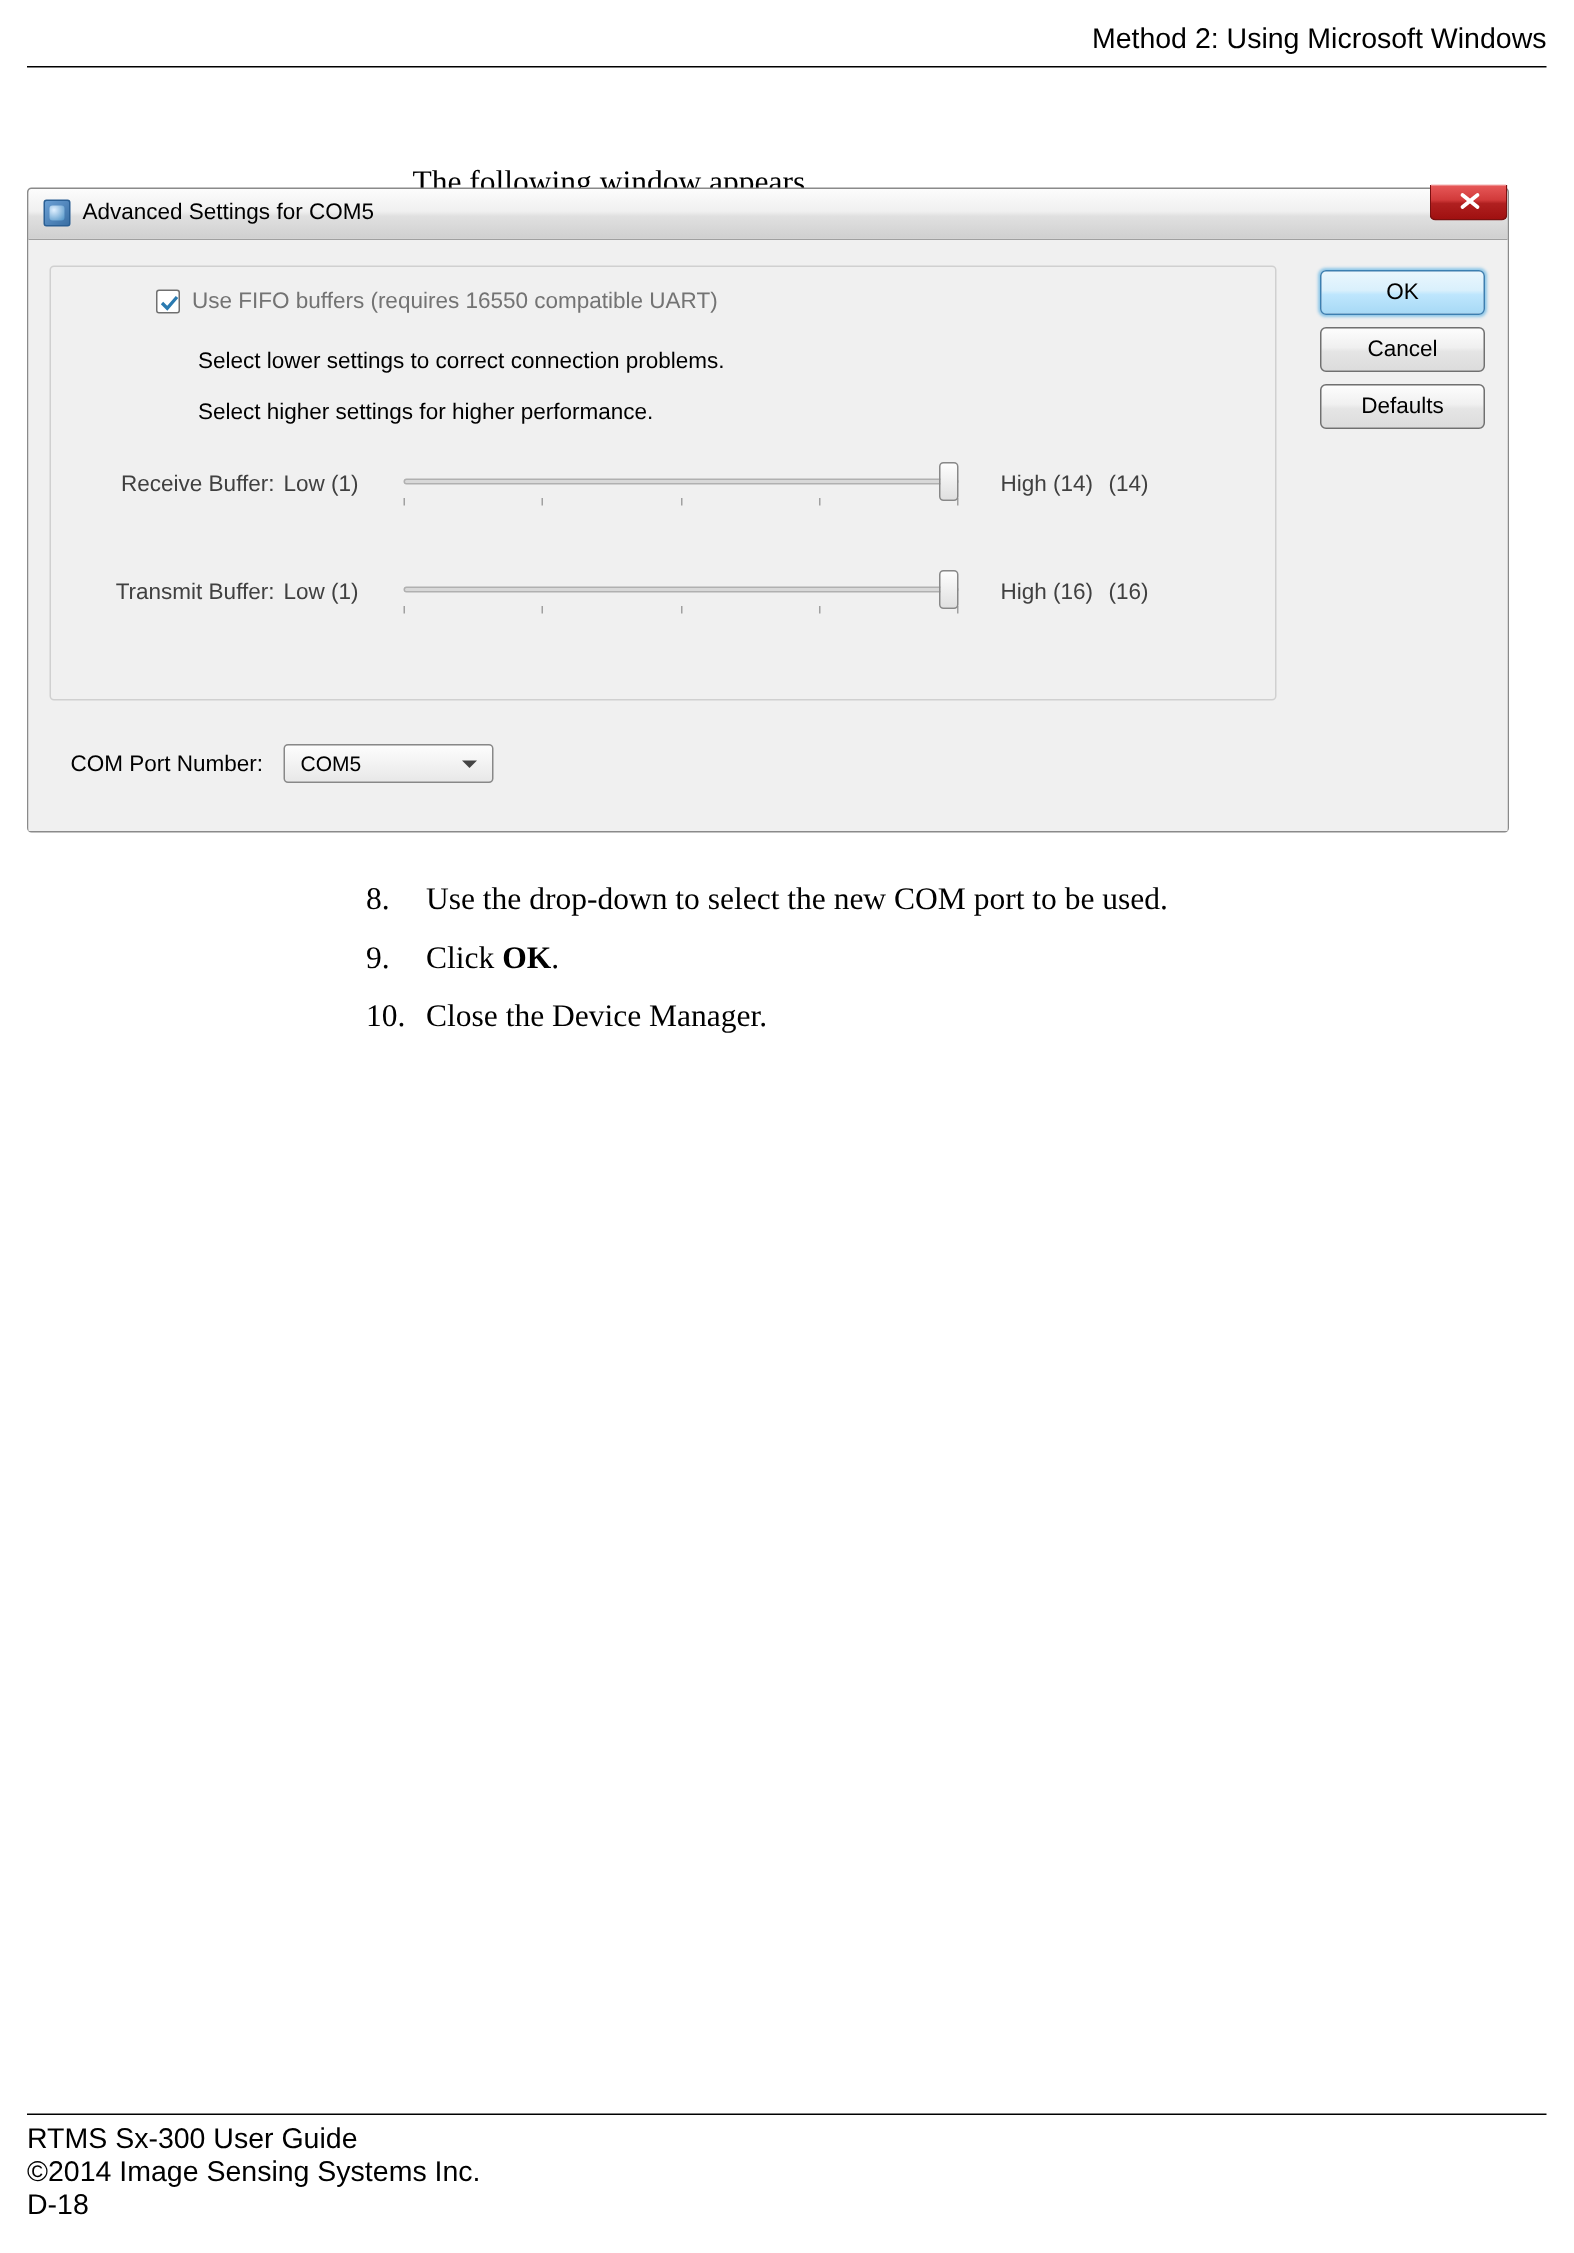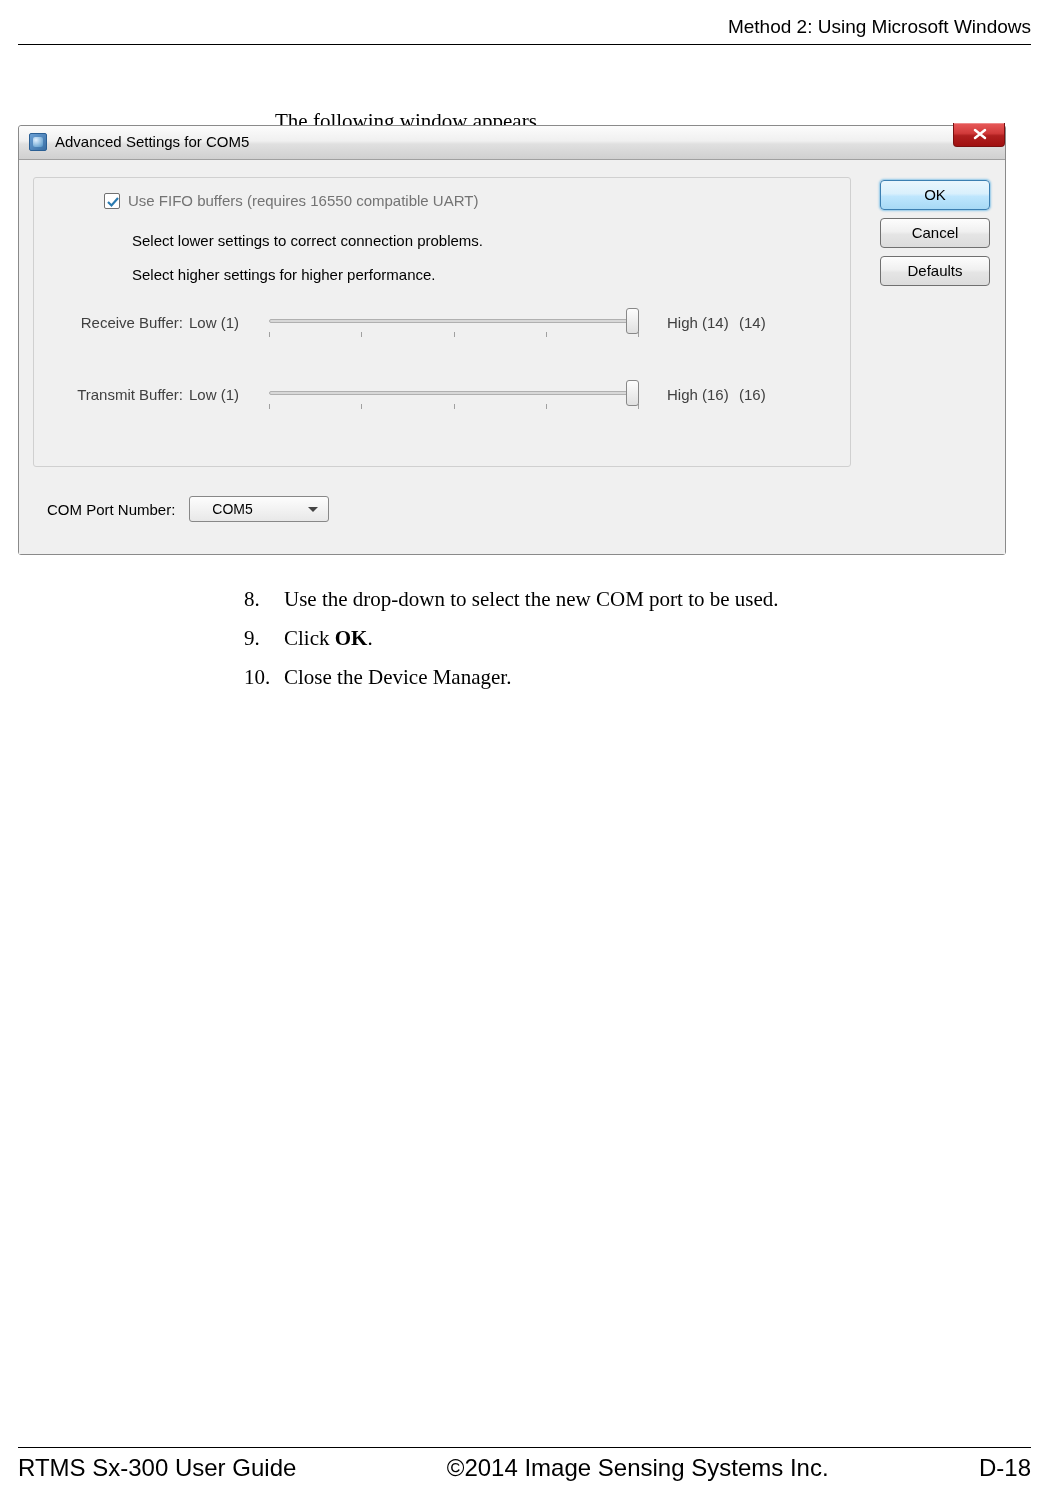--- a/index.html
+++ b/index.html
@@ -209,21 +209,21 @@
       font-size: 15px;
       gap: 14px;
     }
     .dropdown {
       width: 140px;
       height: 26px;
       border: 1px solid #888;
       border-radius: 3px;
       background: linear-gradient(to bottom, #fdfdfd, #e8e8e8);
       position: relative;
-      padding-left: 22px;
+      padding-left: 10px;
       line-height: 24px;
       font-size: 14px;
     }
     .dropdown::after {
       content: "";
       position: absolute;
       right: 10px; top: 10px;
       border-left: 5px solid transparent;
       border-right: 5px solid transparent;
       border-top: 5px solid #444;
@@ -242,21 +242,22 @@
     .step-num { width: 40px; flex-shrink:0; }
     .footer {
       position: absolute;
       bottom: 20px;
       left: 18px;
       right: 18px;
       border-top: 1.5px solid #000;
       padding-top: 6px;
       display: flex;
       justify-content: space-between;
-      font-size: 24px;
+      font-size: 19px;
+      flex-direction: column;
     }
   </style>
 </head>
 <body>
 
 <div class="page-header">
   <span>Method 2: Using Microsoft Windows</span>
 </div>
 
 <div class="intro-text">The following window appears.</div>

